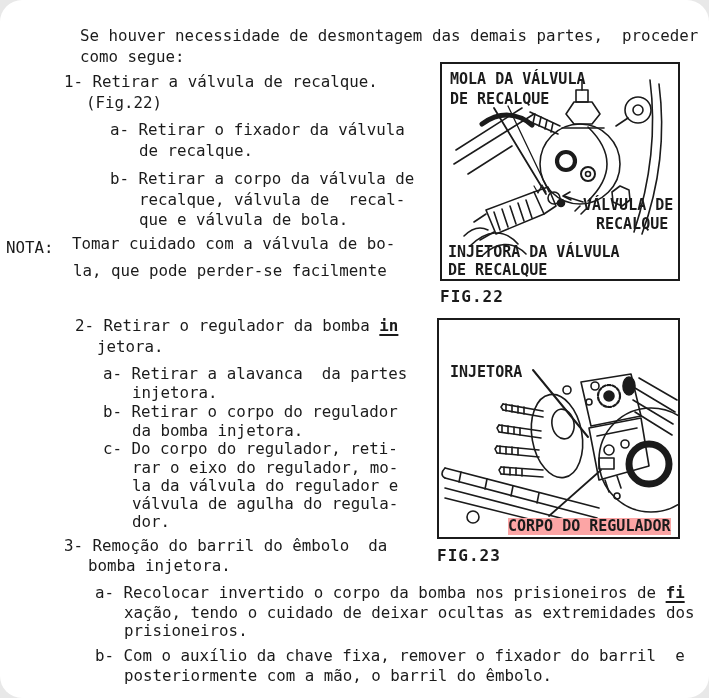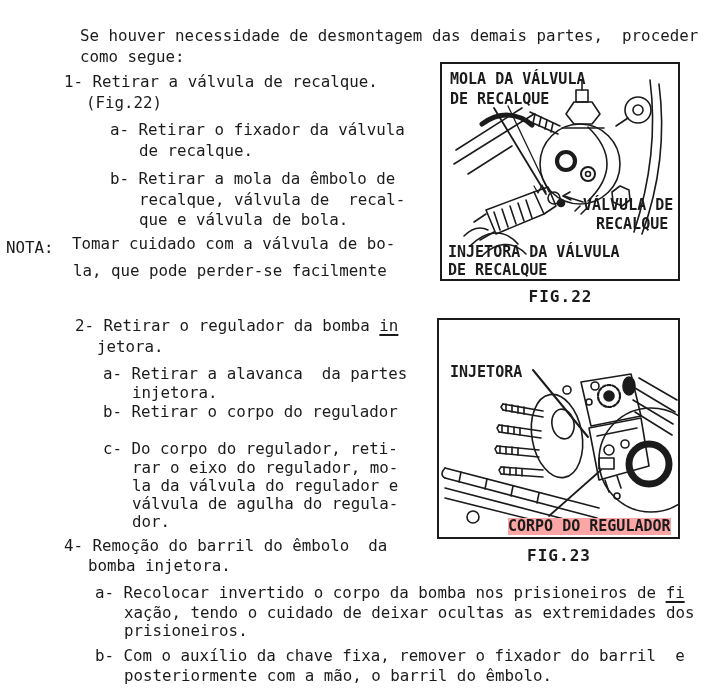--- a/index.html
+++ b/index.html
@@ -1,61 +1,62 @@
 <!DOCTYPE html>
 <html><head>
 <meta charset="utf-8">
 <style>
   :root{ --ink:#1b1b1b; --paper:#ffffff; }
   html,body{margin:0;padding:0;background:#e8e8e8;}
   #page{position:relative;width:709px;height:698px;background:var(--paper);overflow:hidden;
-        font-family:"DejaVu Sans Mono","Liberation Mono",monospace;}
+        font-family:"DejaVu Sans Mono","Liberation Mono",monospace;border-radius:22px;}
   .tline{position:absolute;white-space:pre;font:15.8px/16px "DejaVu Sans Mono","Liberation Mono",monospace;
          color:var(--ink);letter-spacing:0;}
-  .u{text-decoration:underline;text-underline-offset:3px;text-decoration-thickness:1.5px;}
+  .u{text-decoration:underline;text-underline-offset:3px;text-decoration-thickness:1.5px;font-weight:bold;}
   .fig{position:absolute;border:2.4px solid var(--ink);background:var(--paper);}
   .flabel{position:absolute;white-space:pre;font:bold 15px/17px "DejaVu Sans Mono","Liberation Mono",monospace;
           color:var(--ink);}
-  .fcap{position:absolute;text-align:center;font:bold 16px/18px "DejaVu Sans Mono","Liberation Mono",monospace;
+  .fcap{position:absolute;text-align:left;font:bold 16px/18px "DejaVu Sans Mono","Liberation Mono",monospace;
         color:var(--ink);letter-spacing:1px;}
   .fig svg{position:absolute;left:0;top:0;width:100%;height:100%;}
   .fig svg *{vector-effect:non-scaling-stroke;}
 </style>
 </head>
 <body>
 
 <div id="page">
 
   <div class="tline" style="left:80px;top:28px">Se houver necessidade de desmontagem das demais partes,  proceder</div>
   <div class="tline" style="left:80px;top:49px">como segue:</div>
 
   <div class="tline" style="left:64px;top:74px">1- Retirar a válvula de recalque.</div>
   <div class="tline" style="left:86px;top:95px">(Fig.22)</div>
   <div class="tline" style="left:110px;top:122px">a- Retirar o fixador da válvula</div>
   <div class="tline" style="left:139px;top:143px">de recalque.</div>
-  <div class="tline" style="left:110px;top:171px">b- Retirar a mola da êmbolo de</div>
+  <div class="tline" style="left:110px;top:171px">b- Retirar a corpo da válvula de</div>
   <div class="tline" style="left:139px;top:192px">recalque, válvula de  recal-</div>
   <div class="tline" style="left:139px;top:212px">que e válvula de bola.</div>
 
   <div class="tline" style="left:6px;top:240px">NOTA:</div>
   <div class="tline" style="left:72px;top:236px">Tomar cuidado com a válvula de bo-</div>
   <div class="tline" style="left:73px;top:263px">la, que pode perder-se facilmente</div>
 
   <div class="tline" style="left:75px;top:318px"><span>2- Retirar o regulador da bomba </span><span class="u">in</span></div>
   <div class="tline" style="left:97px;top:339px">jetora.</div>
   <div class="tline" style="left:103px;top:366px">a- Retirar a alavanca  da partes</div>
   <div class="tline" style="left:132px;top:385px">injetora.</div>
   <div class="tline" style="left:103px;top:404px">b- Retirar o corpo do regulador</div>
+  <div class="tline" style="left:132px;top:423px">da bomba injetora.</div>
   <div class="tline" style="left:103px;top:441px">c- Do corpo do regulador, reti-</div>
   <div class="tline" style="left:132px;top:478px">la da válvula do regulador e</div>
   <div class="tline" style="left:132px;top:460px">rar o eixo do regulador, mo-</div>
   <div class="tline" style="left:132px;top:496px">válvula de agulha do regula-</div>
   <div class="tline" style="left:132px;top:514px">dor.</div>
 
-  <div class="tline" style="left:64px;top:538px">4- Remoção do barril do êmbolo  da</div>
+  <div class="tline" style="left:64px;top:538px">3- Remoção do barril do êmbolo  da</div>
   <div class="tline" style="left:95px;top:585px"><span>a- Recolocar invertido o corpo da bomba nos prisioneiros de </span><span class="u">fi</span></div>
   <div class="tline" style="left:88px;top:558px">bomba injetora.</div>
   <div class="tline" style="left:124px;top:605px">xação, tendo o cuidado de deixar ocultas as extremidades dos</div>
   <div class="tline" style="left:124px;top:623px">prisioneiros.</div>
   <div class="tline" style="left:95px;top:648px">b- Com o auxílio da chave fixa, remover o fixador do barril  e</div>
   <div class="tline" style="left:124px;top:668px">posteriormente com a mão, o barril do êmbolo.</div>
 
   <div class="fig" style="left:440px;top:62px;width:236px;height:215px">
     <svg viewBox="0 0 236 215" fill="none" stroke="#1b1b1b" stroke-width="1.6" stroke-linecap="round" stroke-linejoin="round">
       <g>

